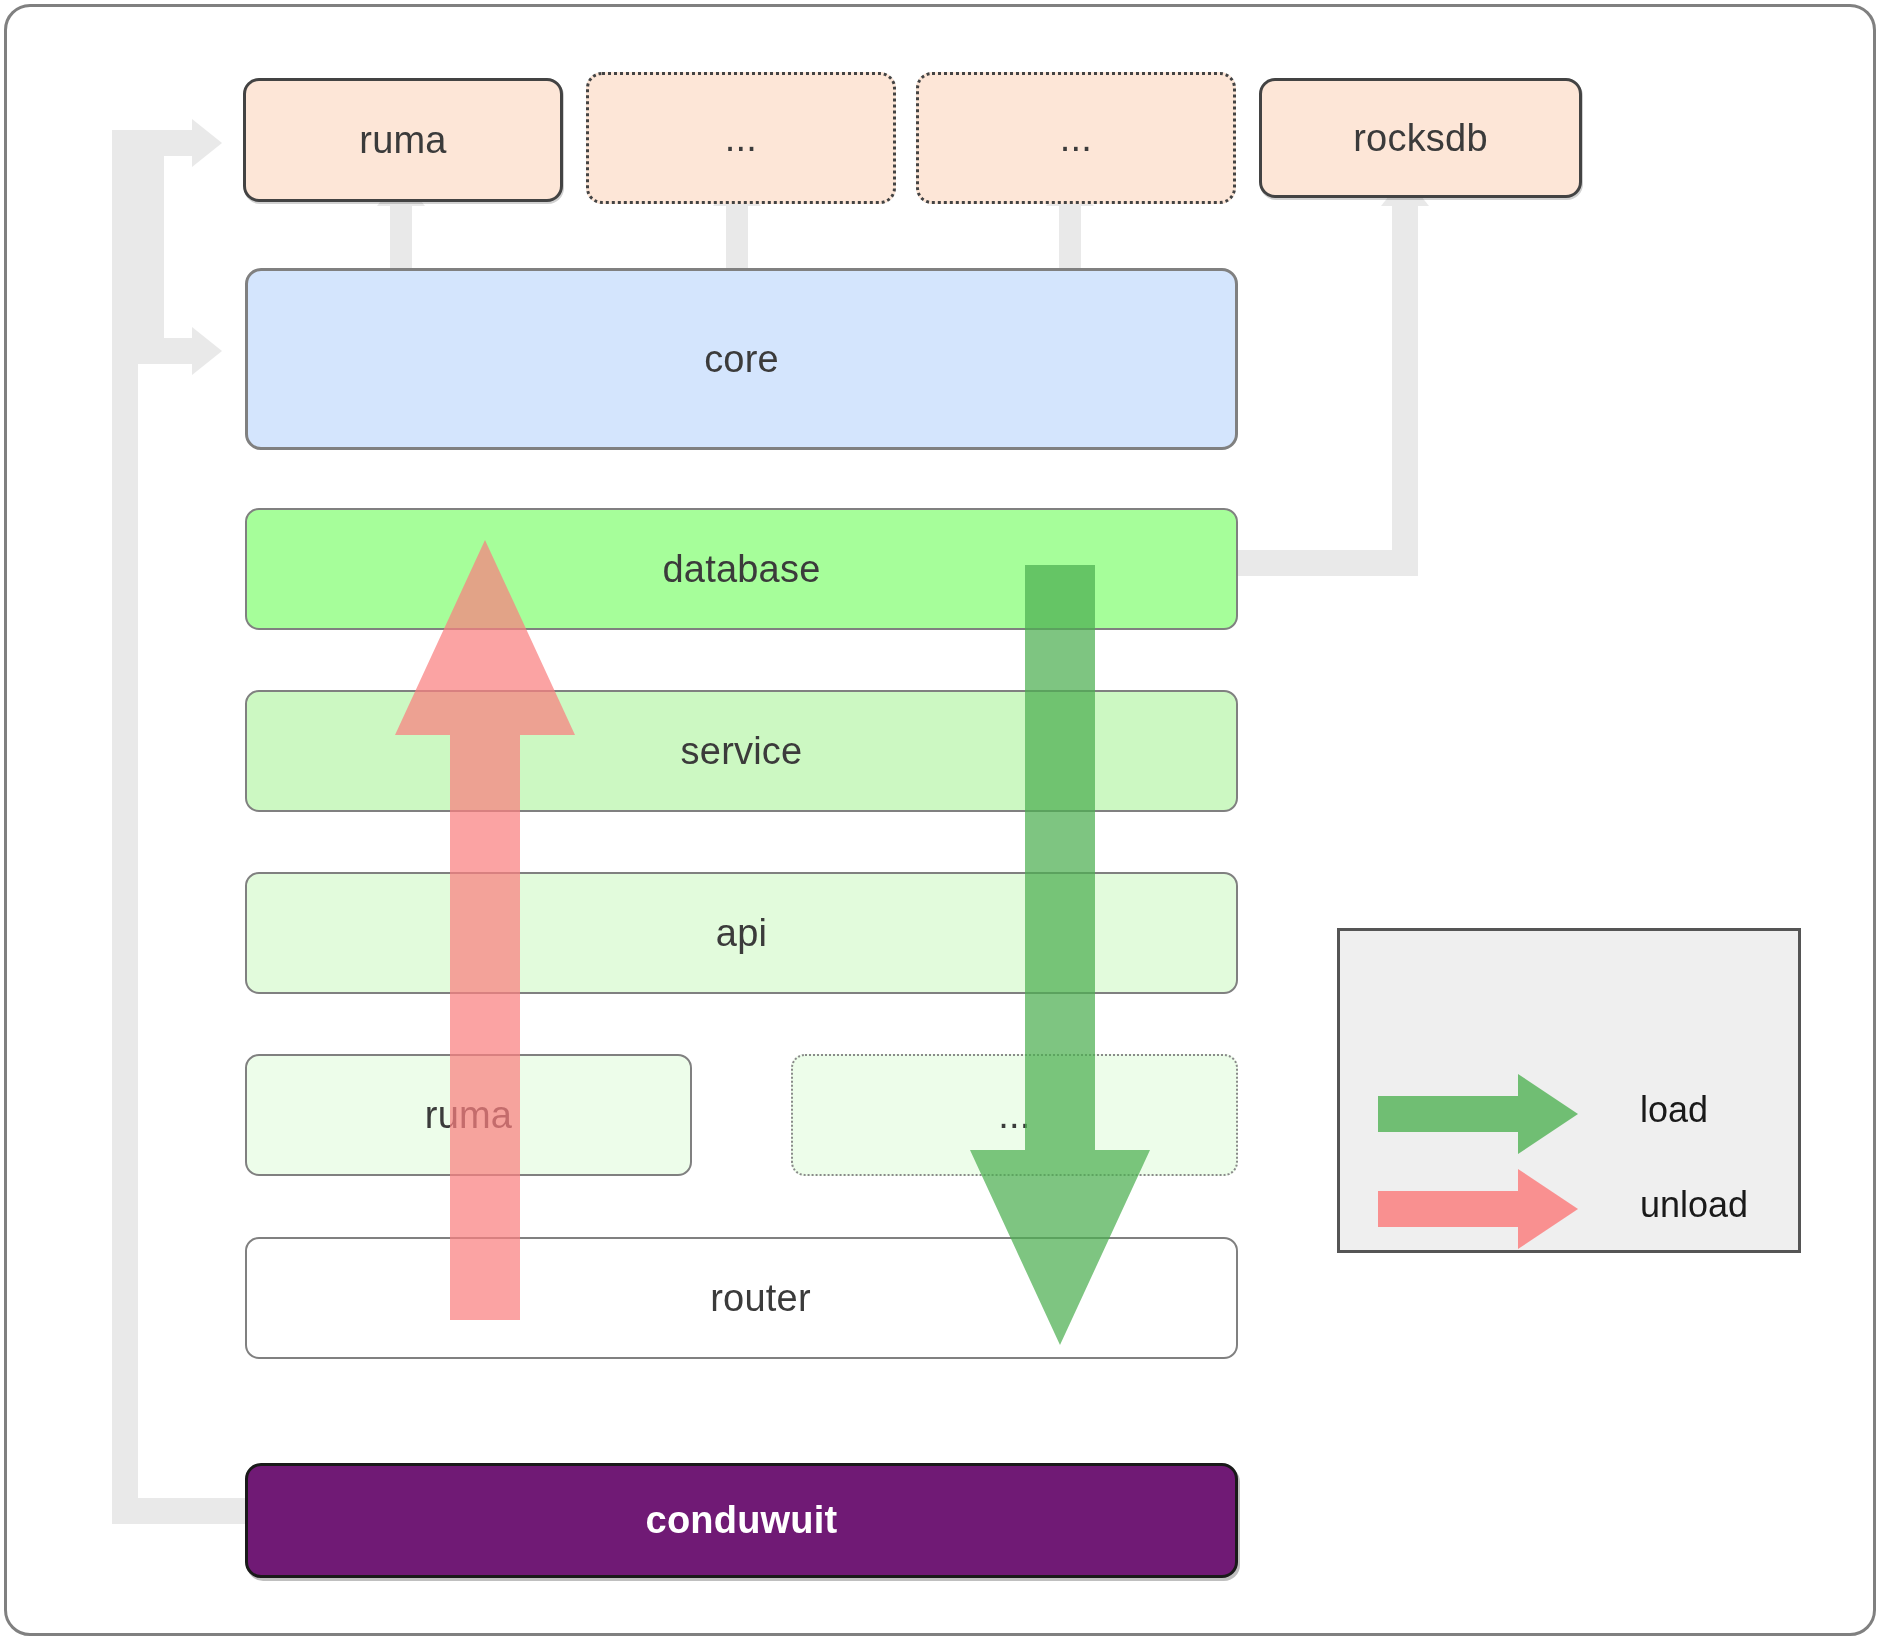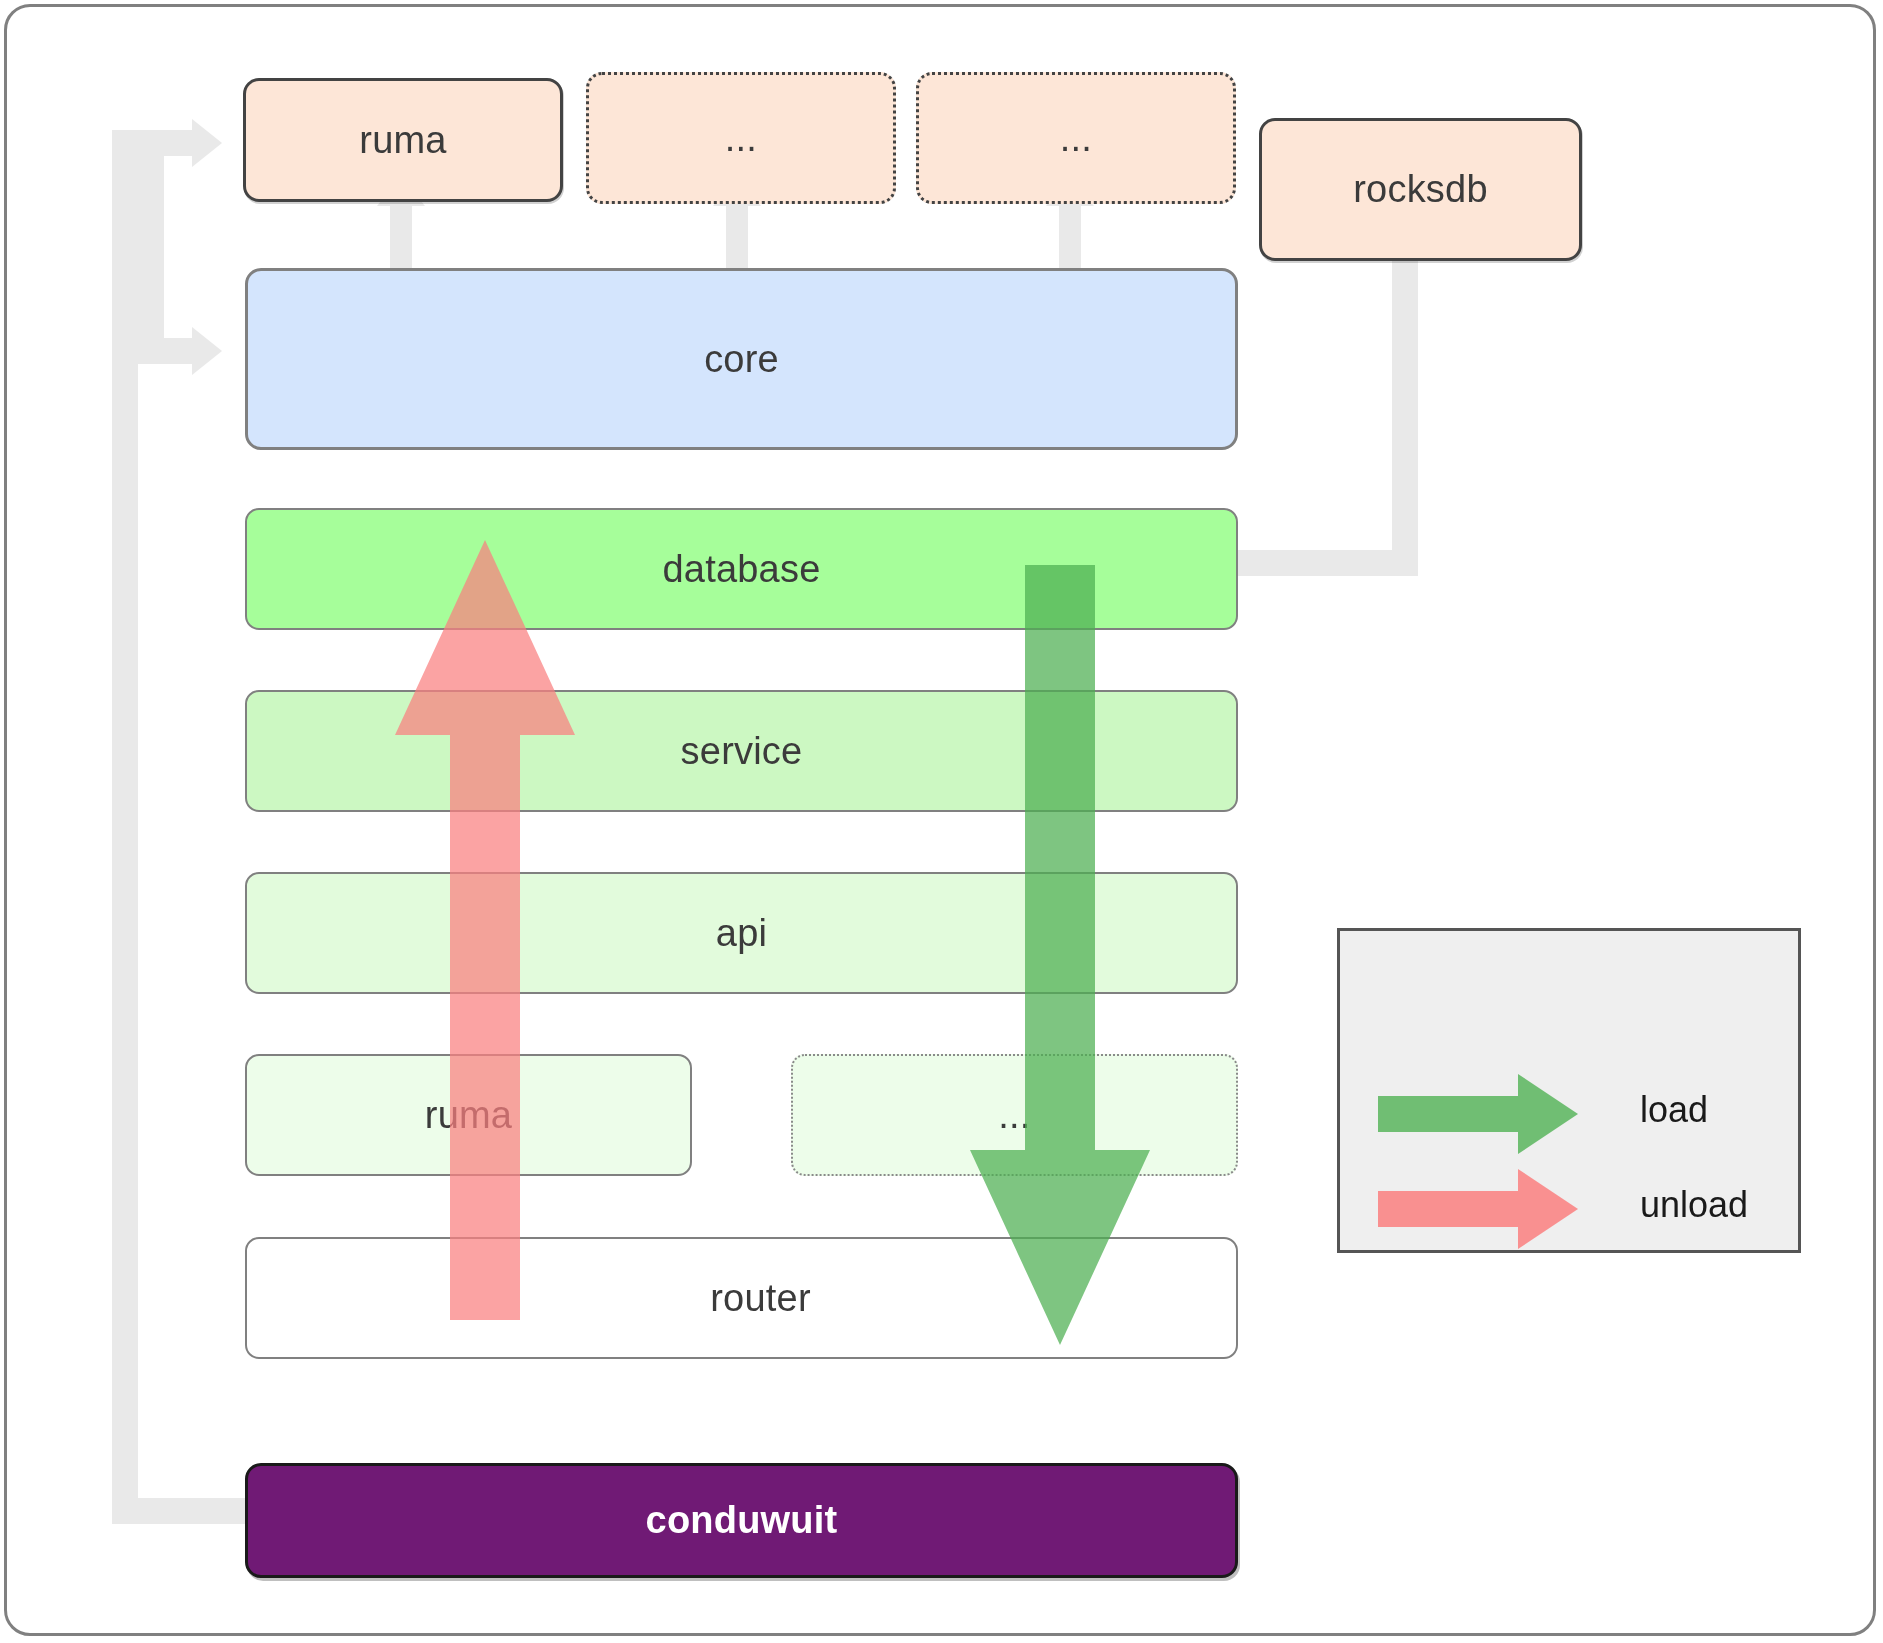--- a/index.html
+++ b/index.html
@@ -148,21 +148,21 @@
 
   <div class="box dep" style="left:243px; top:78px; width:320px; height:124px;">
     <span>ruma</span>
   </div>
   <div class="box dep dotted" style="left:586px; top:72px; width:310px; height:132px;">
     <span>...</span>
   </div>
   <div class="box dep dotted" style="left:916px; top:72px; width:320px; height:132px;">
     <span>...</span>
   </div>
-  <div class="box dep" style="left:1259px; top:78px; width:323px; height:143px;margin-top:40px;">
+  <div class="box dep" style="left:1259px; top:78px; width:323px; height:120px;">
     <span>rocksdb</span>
   </div>
 
   <div class="box core" style="left:245px; top:268px; width:993px; height:182px;">
     <span>core</span>
   </div>
 
   <div class="box layer" style="left:245px; top:508px; width:993px; height:122px; background:#a6fe9a;">
     <span>database</span>
   </div>

